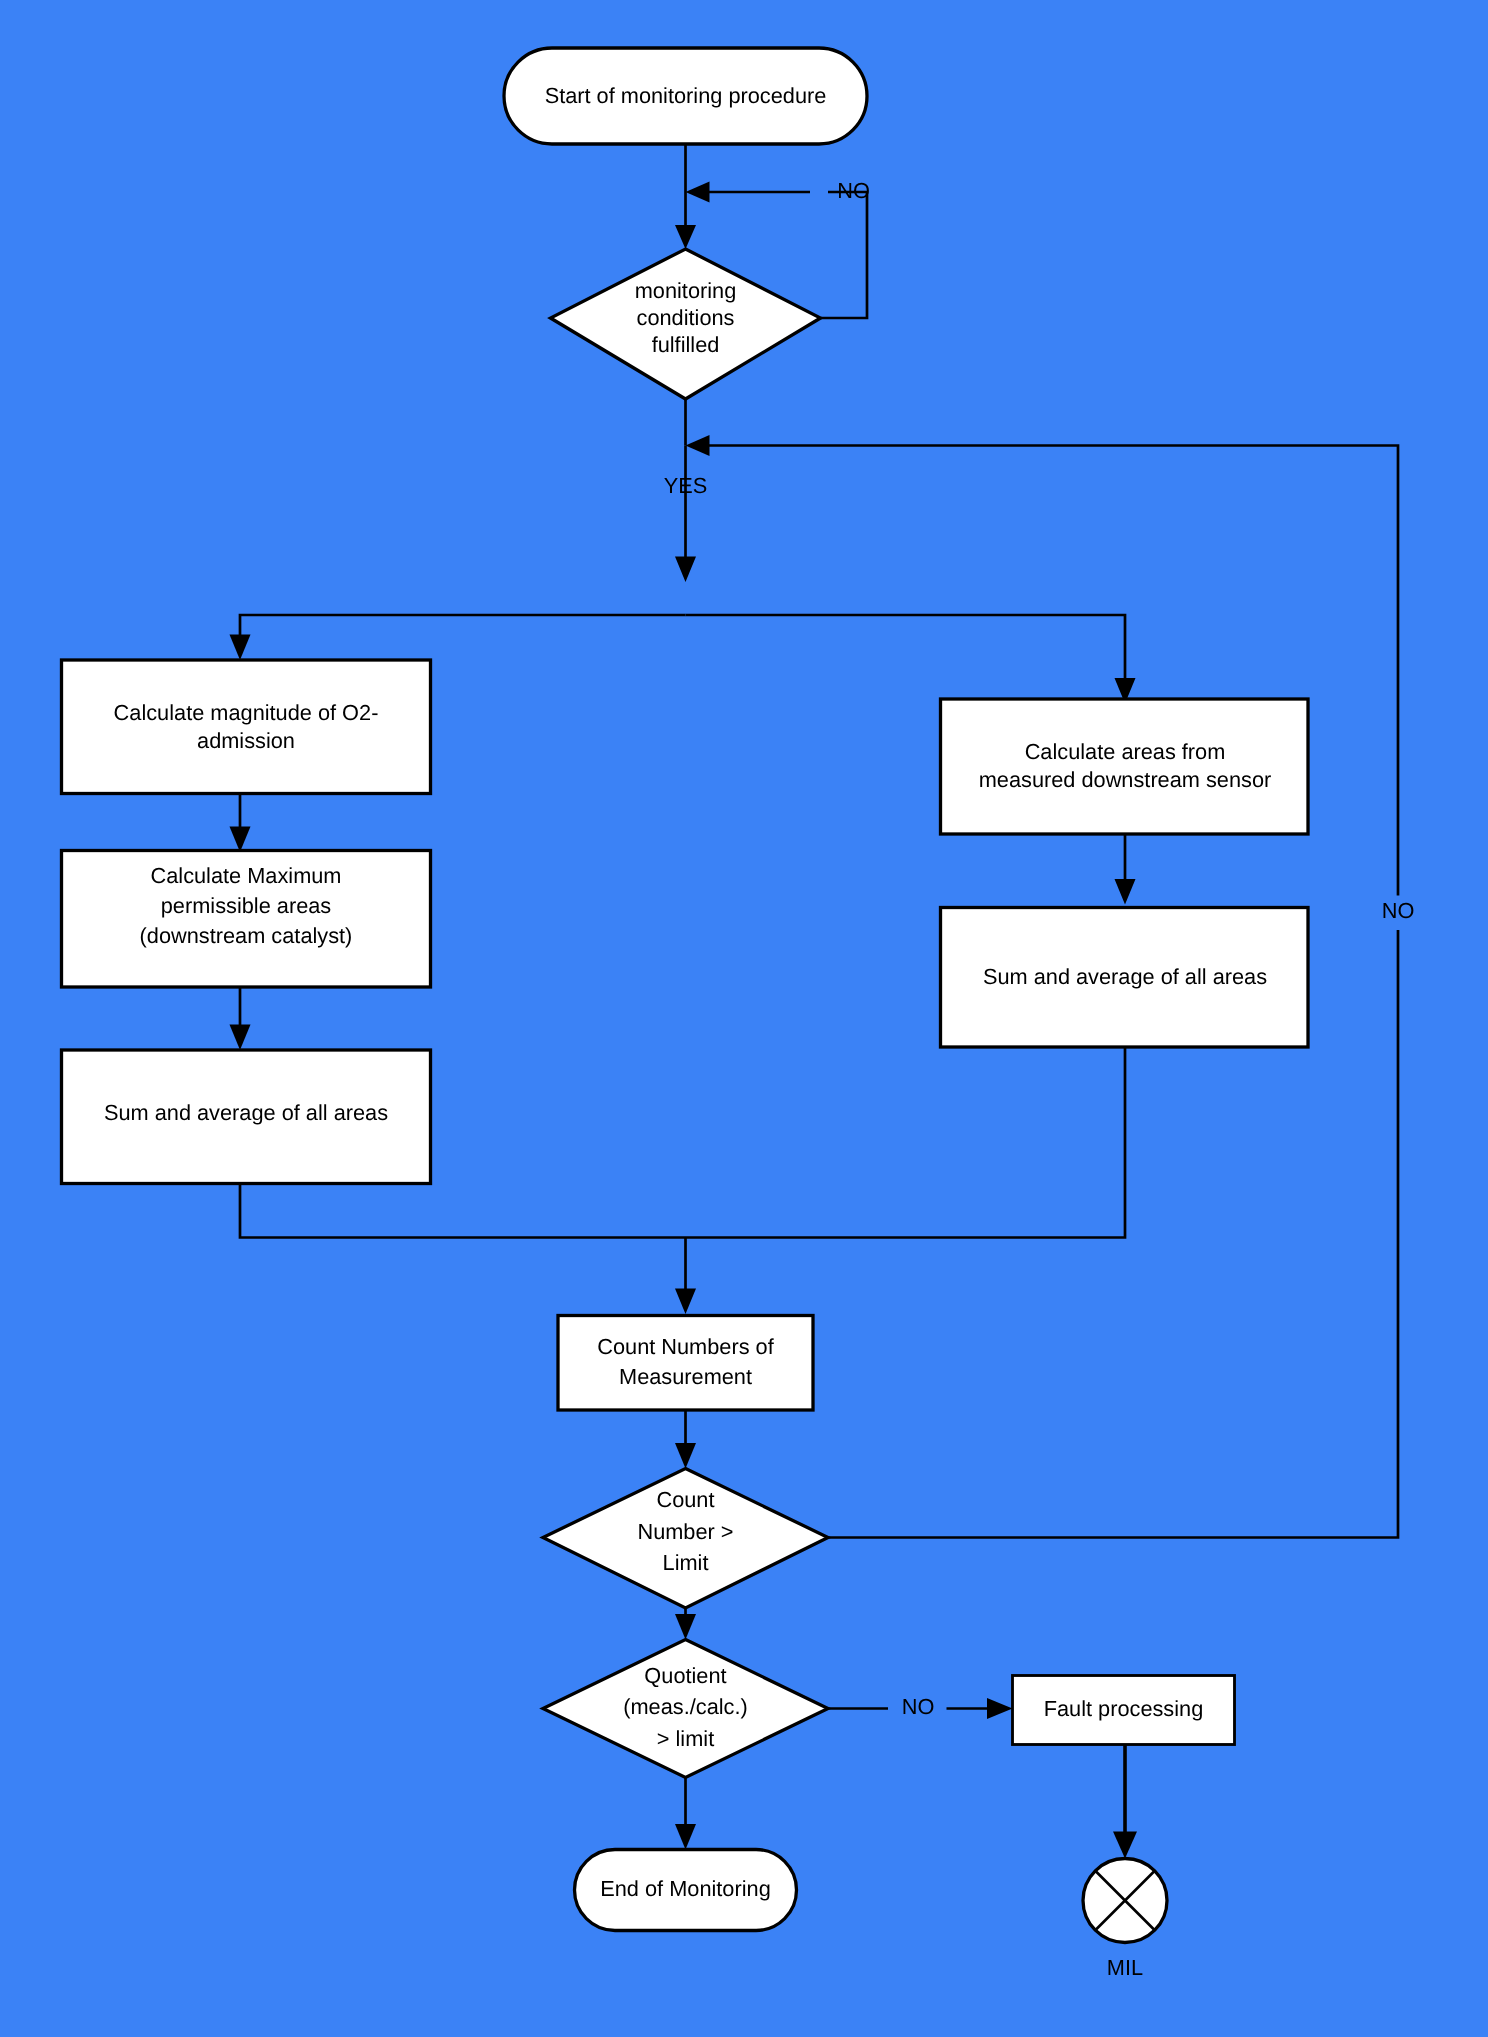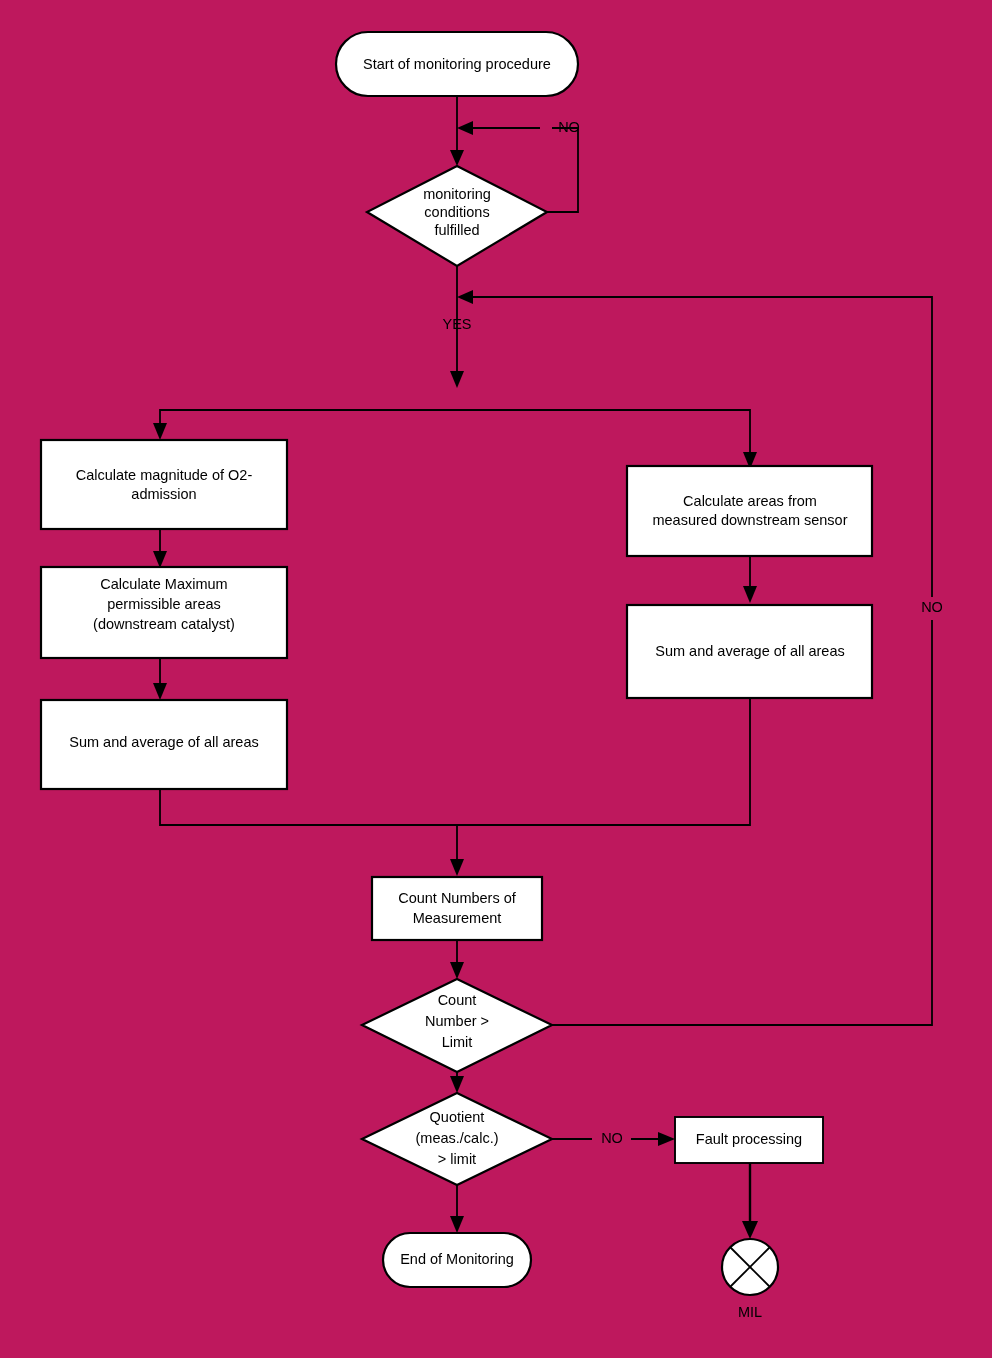--- a/index.html
+++ b/index.html
@@ -11,21 +11,21 @@
   body {
     width: 992px;
     height: 1358px;
     font-family: "Liberation Sans", sans-serif;
     overflow: hidden;
   }
   #flowchart-root {
     position: relative;
     width: 992px;
     height: 1358px;
-    background: #be185d;
+    background: #3b82f6;
   }
   svg#flow-svg {
     display: block;
     width: 992px;
     height: 1358px;
   }
   .node-shape {
     fill: #ffffff;
     stroke: #000000;
     stroke-width: 2.2;

